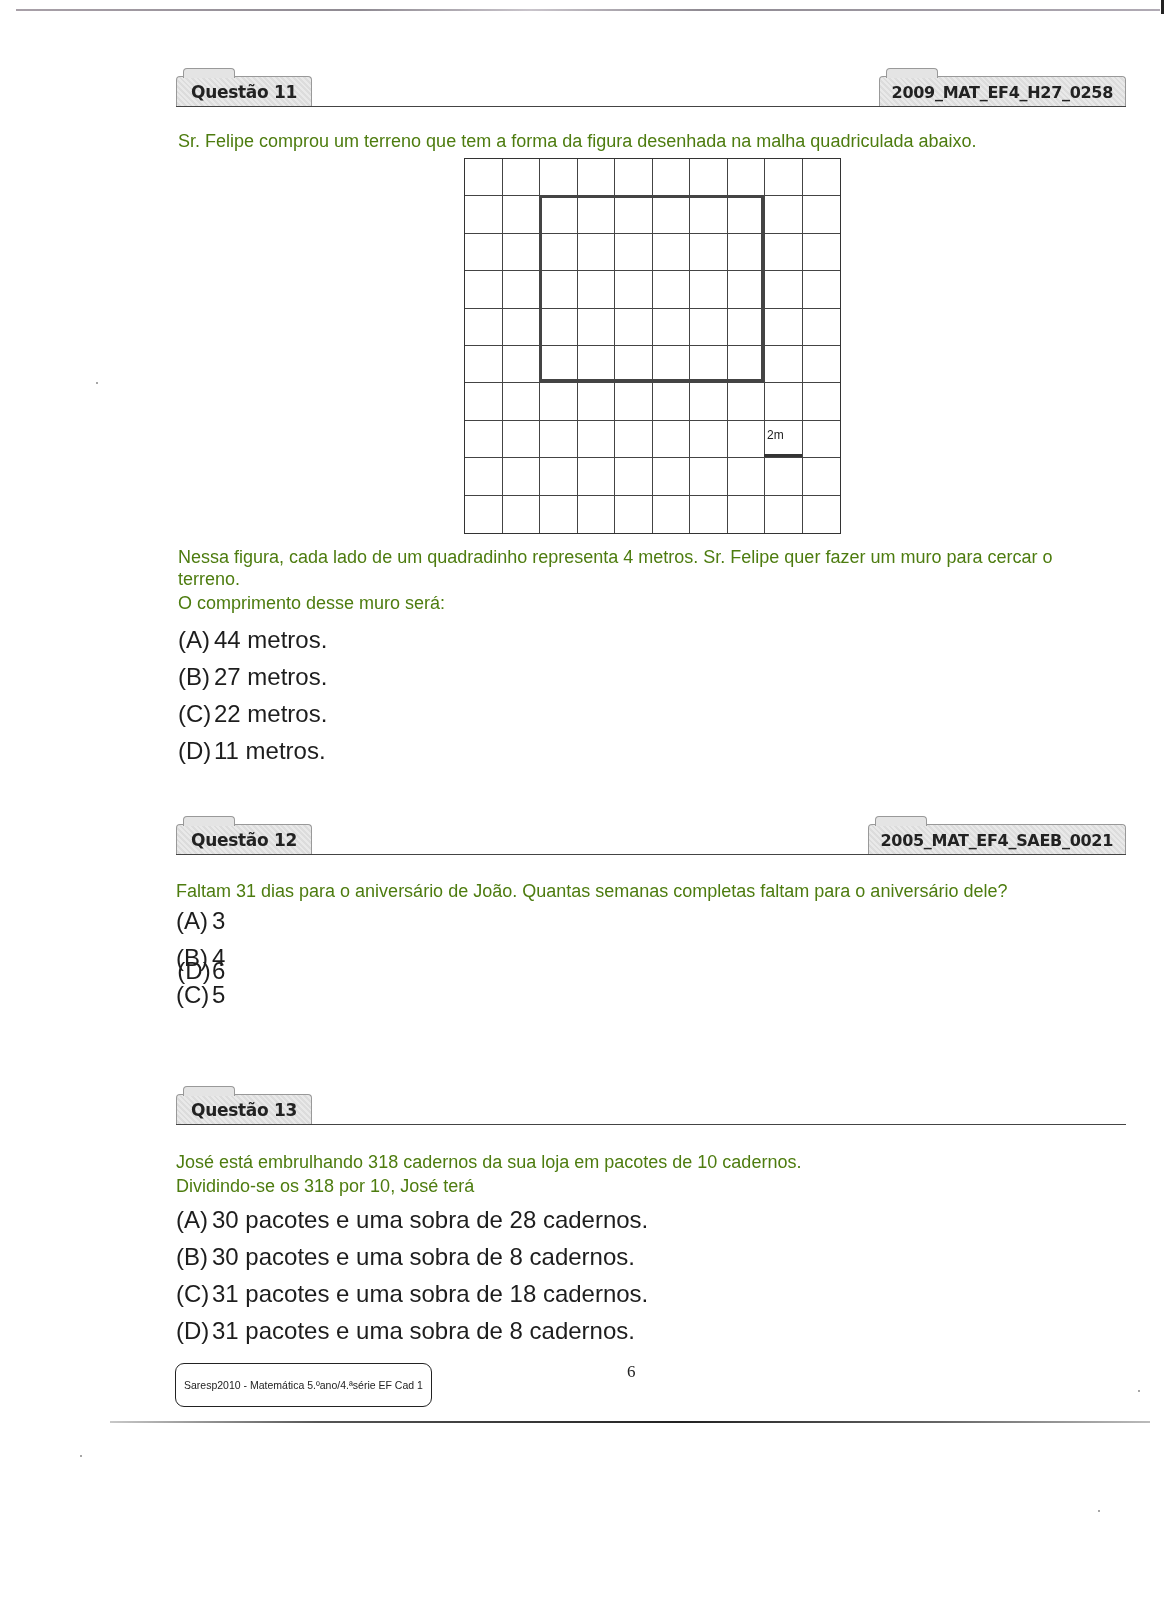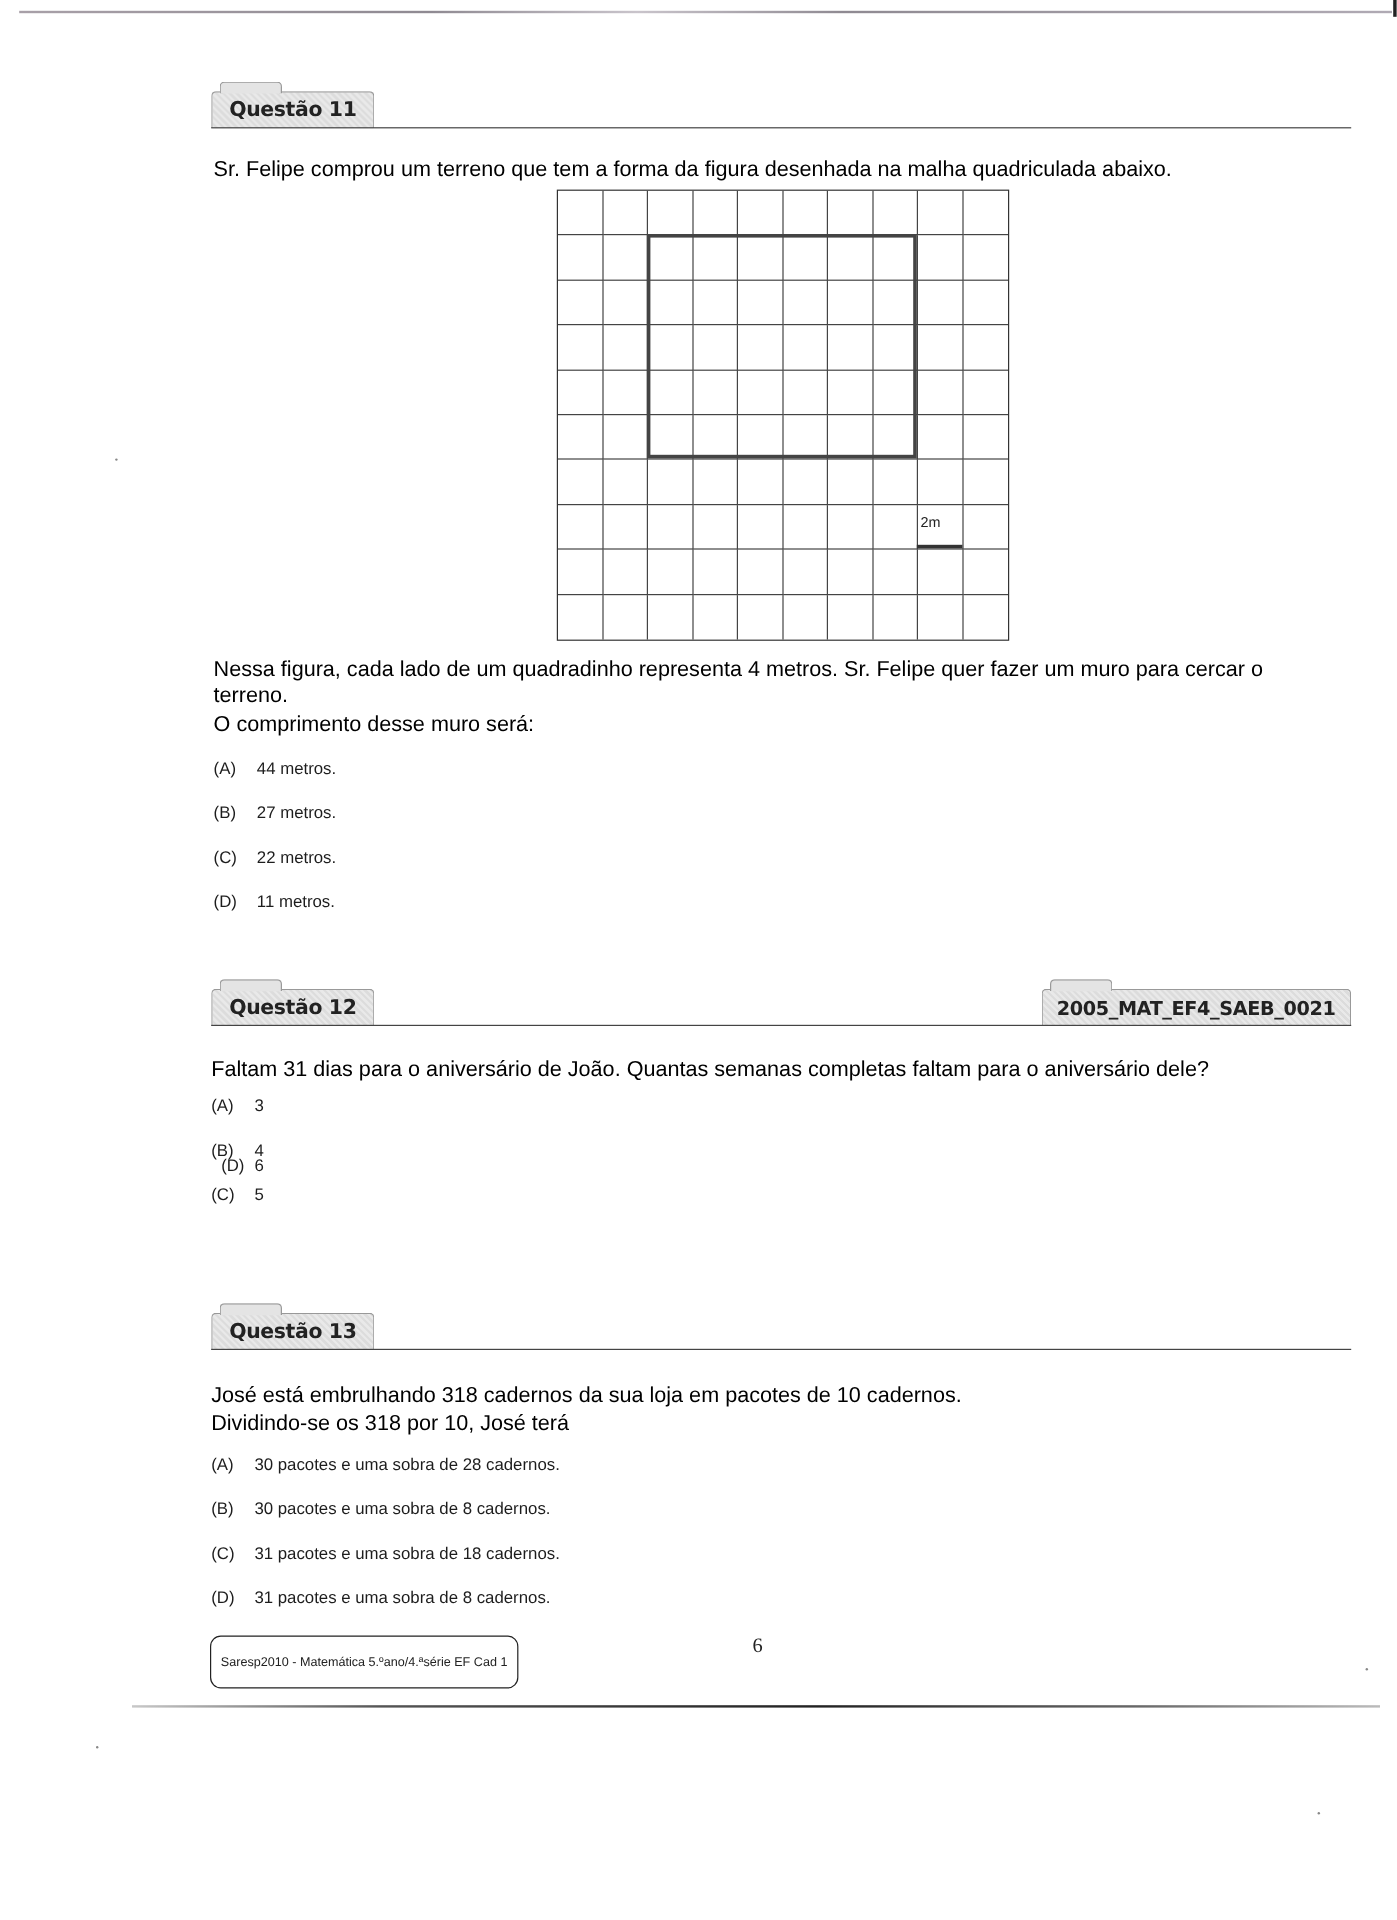--- a/index.html
+++ b/index.html
@@ -30,22 +30,22 @@
     color: #222; display: flex; align-items: center; padding: 0 14px;
     letter-spacing: -0.3px;
   }
   .tab::before {
     content: ""; position: absolute; left: 6px; top: -9px; width: 50px; height: 9px;
     background: #e4e4e4; border: 1px solid #999; border-bottom: none;
     border-radius: 4px 4px 0 0;
   }
   .tab.left { left: 0; }
   .tab.right { right: 0; font-size: 16px; padding: 0 12px; }
-  .text { position: absolute; font-size: 18px; line-height: 22px; color: #000000; }
-  .opt { position: absolute; font-size: 14px; line-height: 22px; color: #1d1d1d; }
+  .text { position: absolute; font-size: 18px; line-height: 22px; color: #4d7c0f; }
+  .opt { position: absolute; font-size: 24px; line-height: 22px; color: #1d1d1d; }
   .opt .letter { display: inline-block; width: 36px; }
   .grid-wrap { position: absolute; left: 464px; top: 158px; }
   .grid {
     position: absolute; left: 0; top: 0;
     display: grid; grid-template-columns: repeat(10, 37.5px); grid-template-rows: repeat(10, 37.4px);
     border: 1.5px solid #333;
   }
   .cell { border-right: 1.2px solid #444; border-bottom: 1.2px solid #444; box-sizing: border-box; }
   .cell.last-col { border-right: none; }
   .cell.last-row { border-bottom: none; }
@@ -72,20 +72,21 @@
   .speck { position: absolute; width: 2px; height: 2px; background: #888; border-radius: 1px; }
 </style>
 </head>
 <body>
 
 <div class="scan-line-top"></div>
 <div class="scan-edge-right"></div>
 
 <div class="q-header" style="top:57px;">
   <div class="tab left">Questão 11</div>
+  <div class="tab right">2009_MAT_EF4_H27_0258</div>
   <div class="rule"></div>
 </div>
 <div class="text" style="left:178px; top:130px;">Sr. Felipe comprou um terreno que tem a forma da figura desenhada na malha quadriculada abaixo.</div>
 
 <div class="grid-wrap">
   <div class="grid" id="grid">
       <div class="cell"></div>
       <div class="cell"></div>
       <div class="cell"></div>
       <div class="cell"></div>

